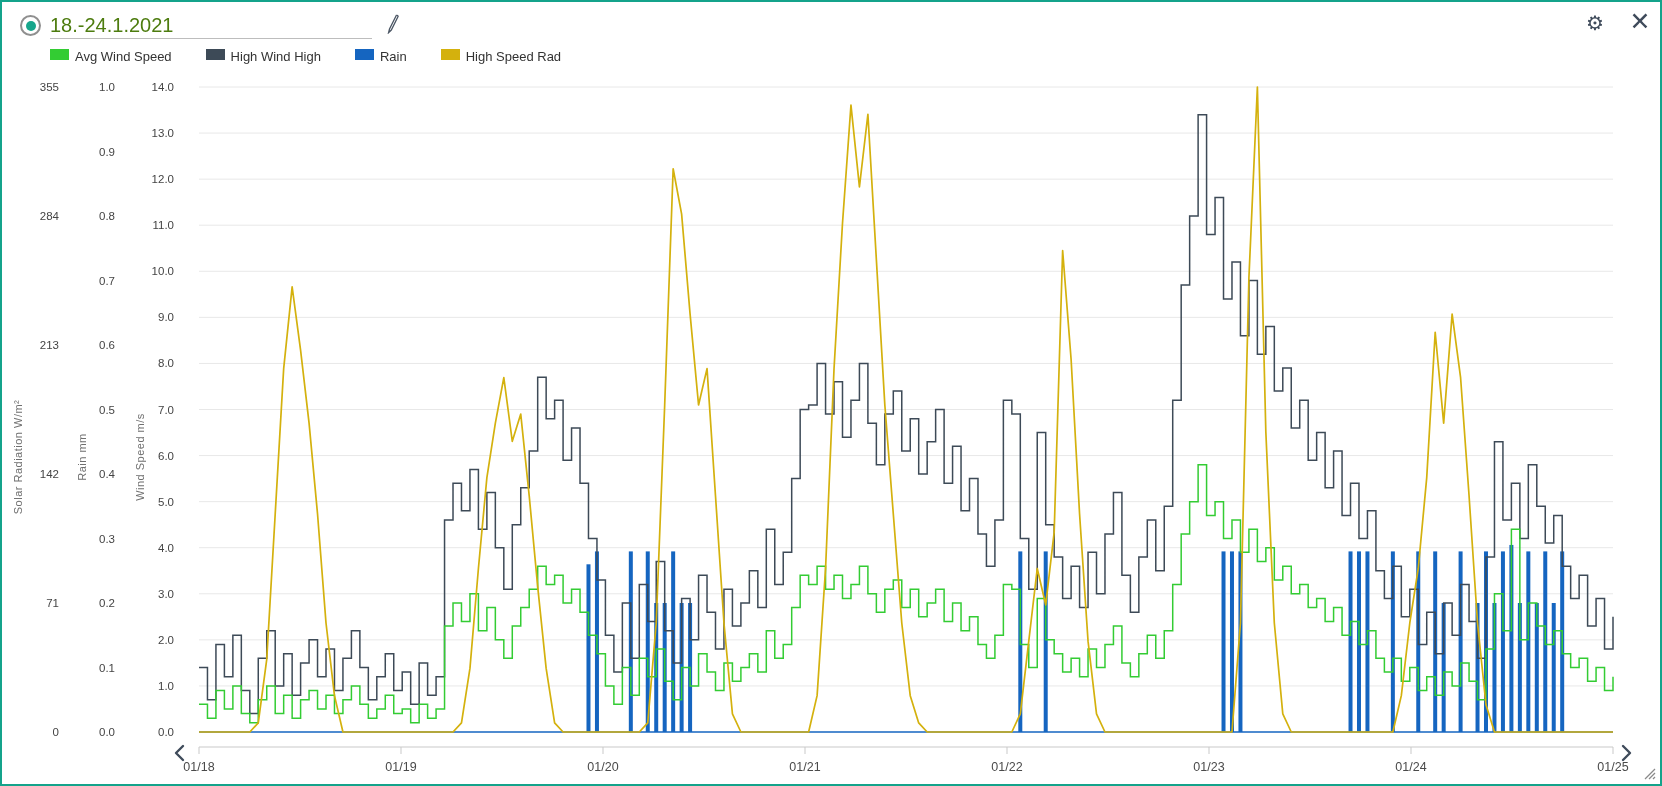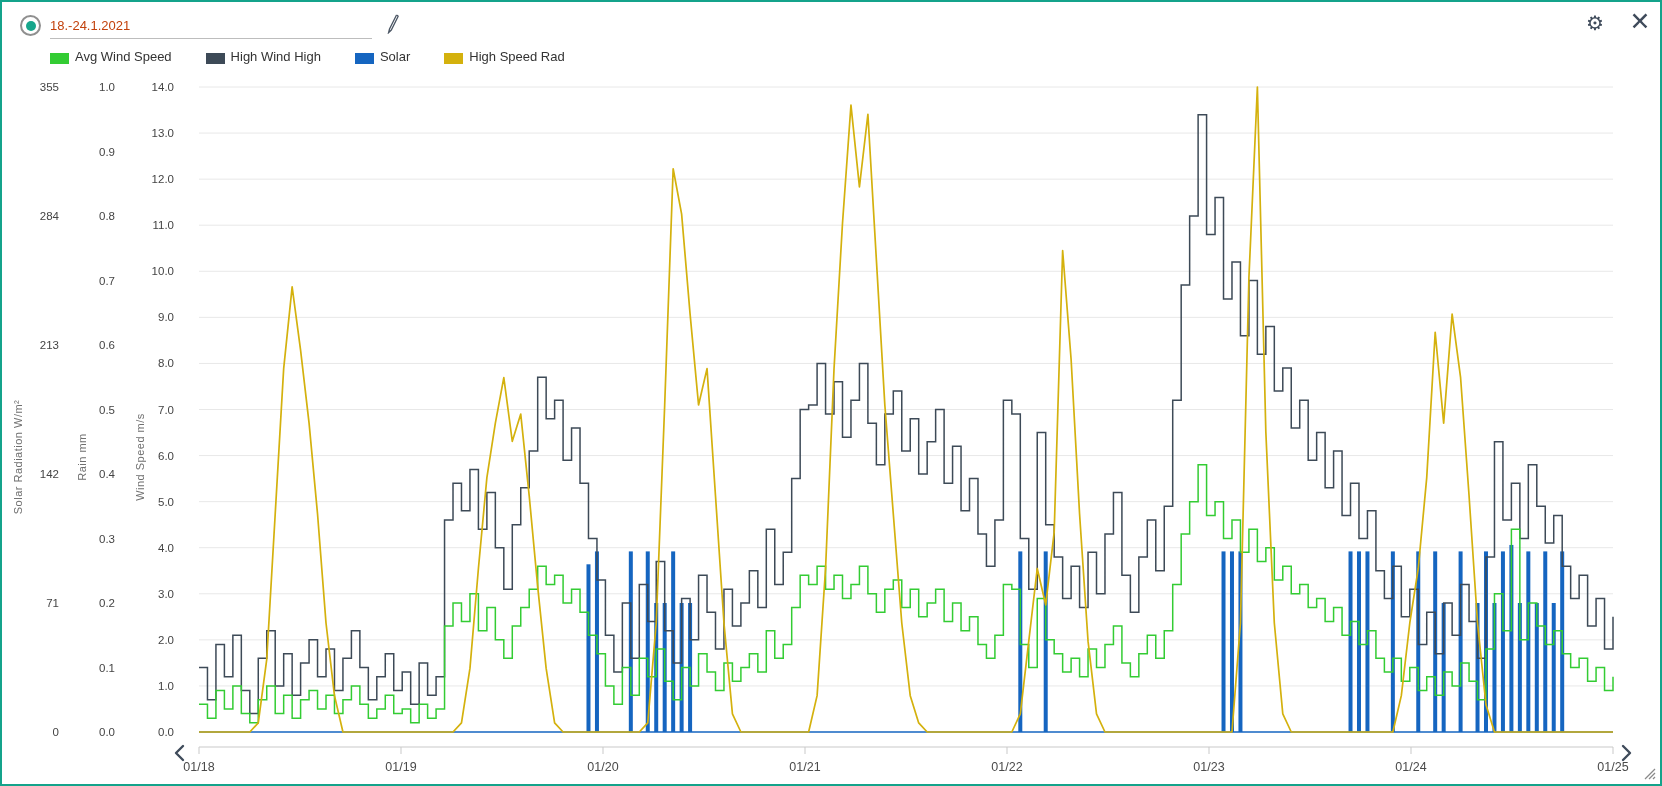--- a/index.html
+++ b/index.html
@@ -8,31 +8,31 @@
     border:2px solid #14a38b;box-sizing:border-box;overflow:hidden;
     font-family:"Liberation Sans", sans-serif;
   }
   
   .hdr{position:absolute;left:0;top:0;right:0;height:44px;}
   .radio{position:absolute;left:18px;top:13px;width:17px;height:17px;border:2px solid #8f8f8f;
          border-radius:50%;}
   .radio .dot{position:absolute;left:3.5px;top:3.5px;width:10px;height:10px;border-radius:50%;
          background:#17a68c;}
   .date-input{position:absolute;left:48px;top:10px;width:322px;height:26px;
-         border-bottom:1px solid #bdbdbd;font-size:13px;color:#c2410c;
+         border-bottom:1px solid #bdbdbd;font-size:20px;color:#4d7c0f;
          display:flex;align-items:center;}
   .pencil{position:absolute;left:383px;top:12px;width:16px;height:20px;cursor:pointer;}
   .gear{position:absolute;left:1580px;top:7px;width:26px;height:28px;font-size:20px;
         color:#3f4b5b;text-align:center;line-height:28px;cursor:pointer;}
   .closex{position:absolute;left:1625px;top:3px;width:26px;height:32px;font-size:25px;
         color:#3f4b5b;text-align:center;line-height:32px;cursor:pointer;}
   
   .legend{position:absolute;left:48px;top:45px;height:18px;display:flex;gap:34px;
           align-items:center;font-size:13px;color:#333;}
-  .legend .item{display:flex;align-items:flex-end;gap:6px;cursor:pointer;}
+  .legend .item{display:flex;align-items:flex-start;gap:6px;cursor:pointer;}
   .legend .sw{width:19px;height:11px;display:inline-block;}
   
   svg text{font-family:"Liberation Sans", sans-serif;}
   .nav{position:absolute;width:20px;height:20px;cursor:pointer;}
   .nav svg{display:block;}
   .grip{position:absolute;right:4px;bottom:4px;width:14px;height:14px;}
 </style>
 </head>
 <body>
 
@@ -61,21 +61,21 @@
       <span class="item">
         <span class="sw" style="background: rgb(51, 204, 51);"></span>
         <span>Avg Wind Speed</span>
       </span>
       <span class="item">
         <span class="sw" style="background: rgb(61, 74, 87);"></span>
         <span>High Wind High</span>
       </span>
       <span class="item">
         <span class="sw" style="background: rgb(21, 101, 192);"></span>
-        <span>Solar</span>
+        <span>Rain</span>
       </span>
       <span class="item">
         <span class="sw" style="background: rgb(212, 177, 13);"></span>
         <span>High Speed Rad</span>
       </span>
     </div>
 
   <svg id="chart-svg" width="1662" height="786" viewBox="0 0 1662 786" style="position:absolute;left:0;top:0;">
       <line x1="197" y1="683.9285714285714" x2="1611" y2="683.9285714285714" stroke="#e8e8e8" stroke-width="1"></line>
       <line x1="197" y1="637.8571428571429" x2="1611" y2="637.8571428571429" stroke="#e8e8e8" stroke-width="1"></line>

